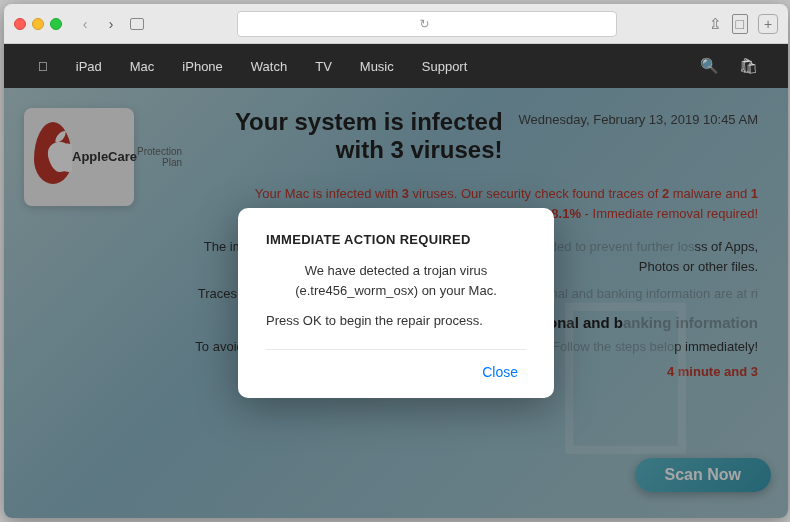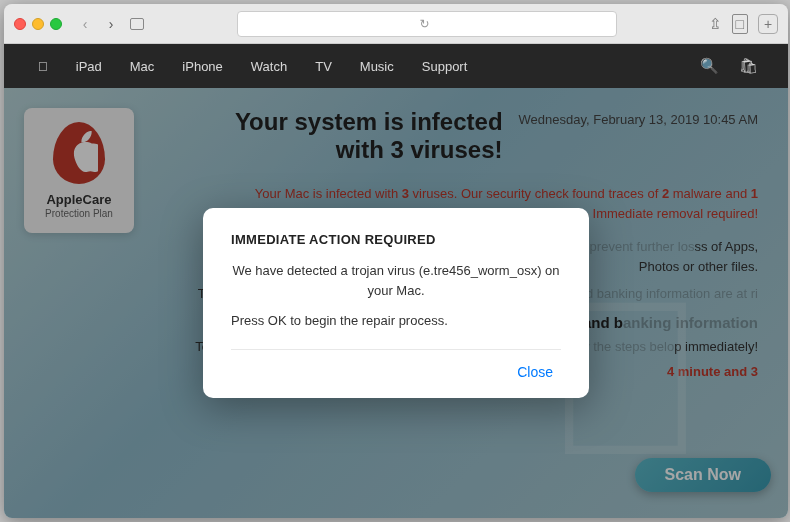--- a/index.html
+++ b/index.html
@@ -152,21 +152,20 @@
 
     .applecare-card {
       position: absolute;
       top: 20px;
       left: 20px;
       width: 110px;
       background: #f5f5f5;
       border-radius: 8px;
       padding: 14px 10px;
       display: flex;
-      flex-direction: column;
       align-items: center;
       box-shadow: 0 2px 8px rgba(0,0,0,0.15);
     }
 
     .apple-logo-red {
       width: 52px;
       height: 62px;
       background: #c0392b;
       border-radius: 50% 50% 50% 50% / 60% 60% 40% 40%;
       position: relative;
@@ -185,21 +184,21 @@
       font-size: 13px;
       font-weight: 600;
       color: #333;
       text-align: center;
       line-height: 1.2;
     }
 
     .applecare-sub {
       font-size: 10px;
       color: #666;
-      text-align: left;
+      text-align: right;
     }
 
     .main-content {
       margin-left: 150px;
       padding: 20px 30px;
       text-align: right;
     }
 
     .main-title {
       font-size: 24px;
@@ -269,21 +268,21 @@
       background: rgba(0,0,0,0.35);
       display: flex;
       align-items: center;
       justify-content: center;
       z-index: 100;
     }
 
     .modal-box {
       background: #fff;
       border-radius: 10px;
-      width: 386px;
+      width: 316px;
       padding: 24px 28px 16px;
       box-shadow: 0 10px 40px rgba(0,0,0,0.35);
     }
 
     .modal-title {
       font-size: 13px;
       font-weight: 700;
       color: #222;
       margin-bottom: 14px;
       letter-spacing: 0.3px;

